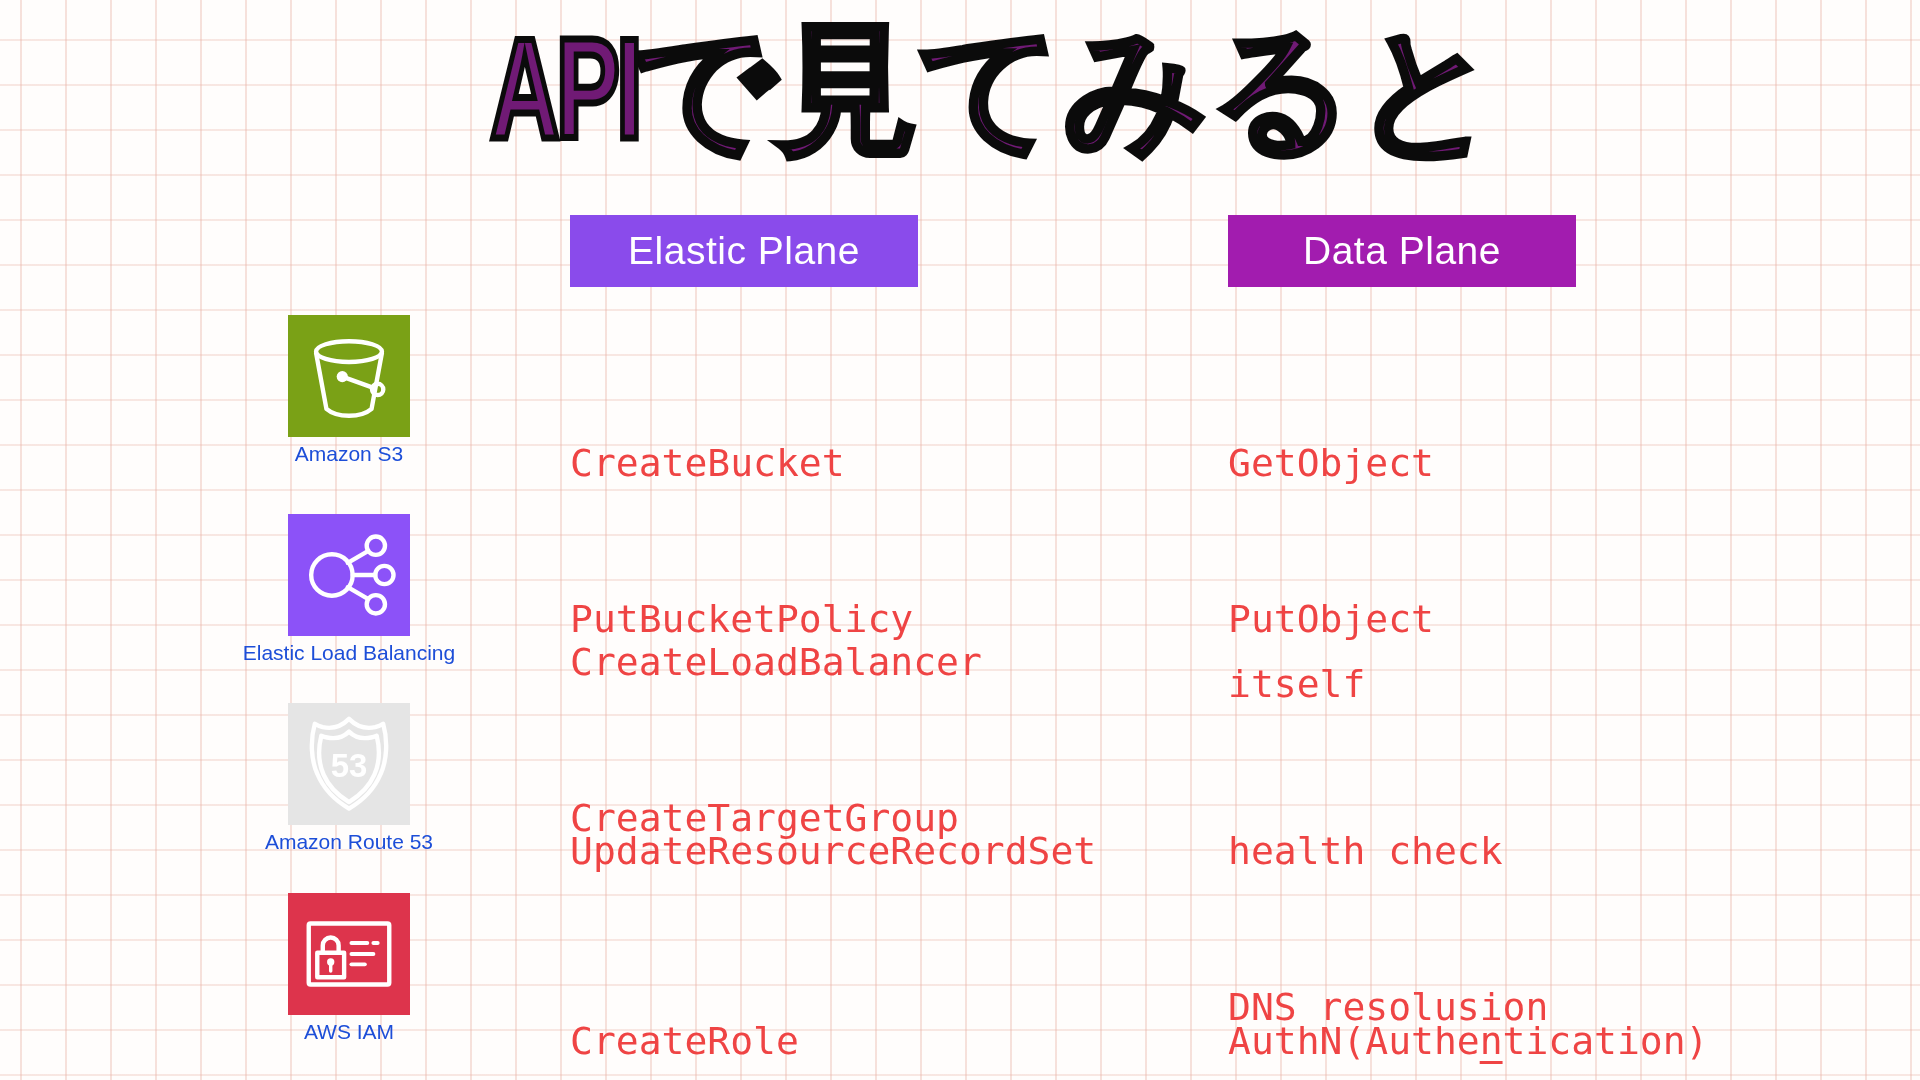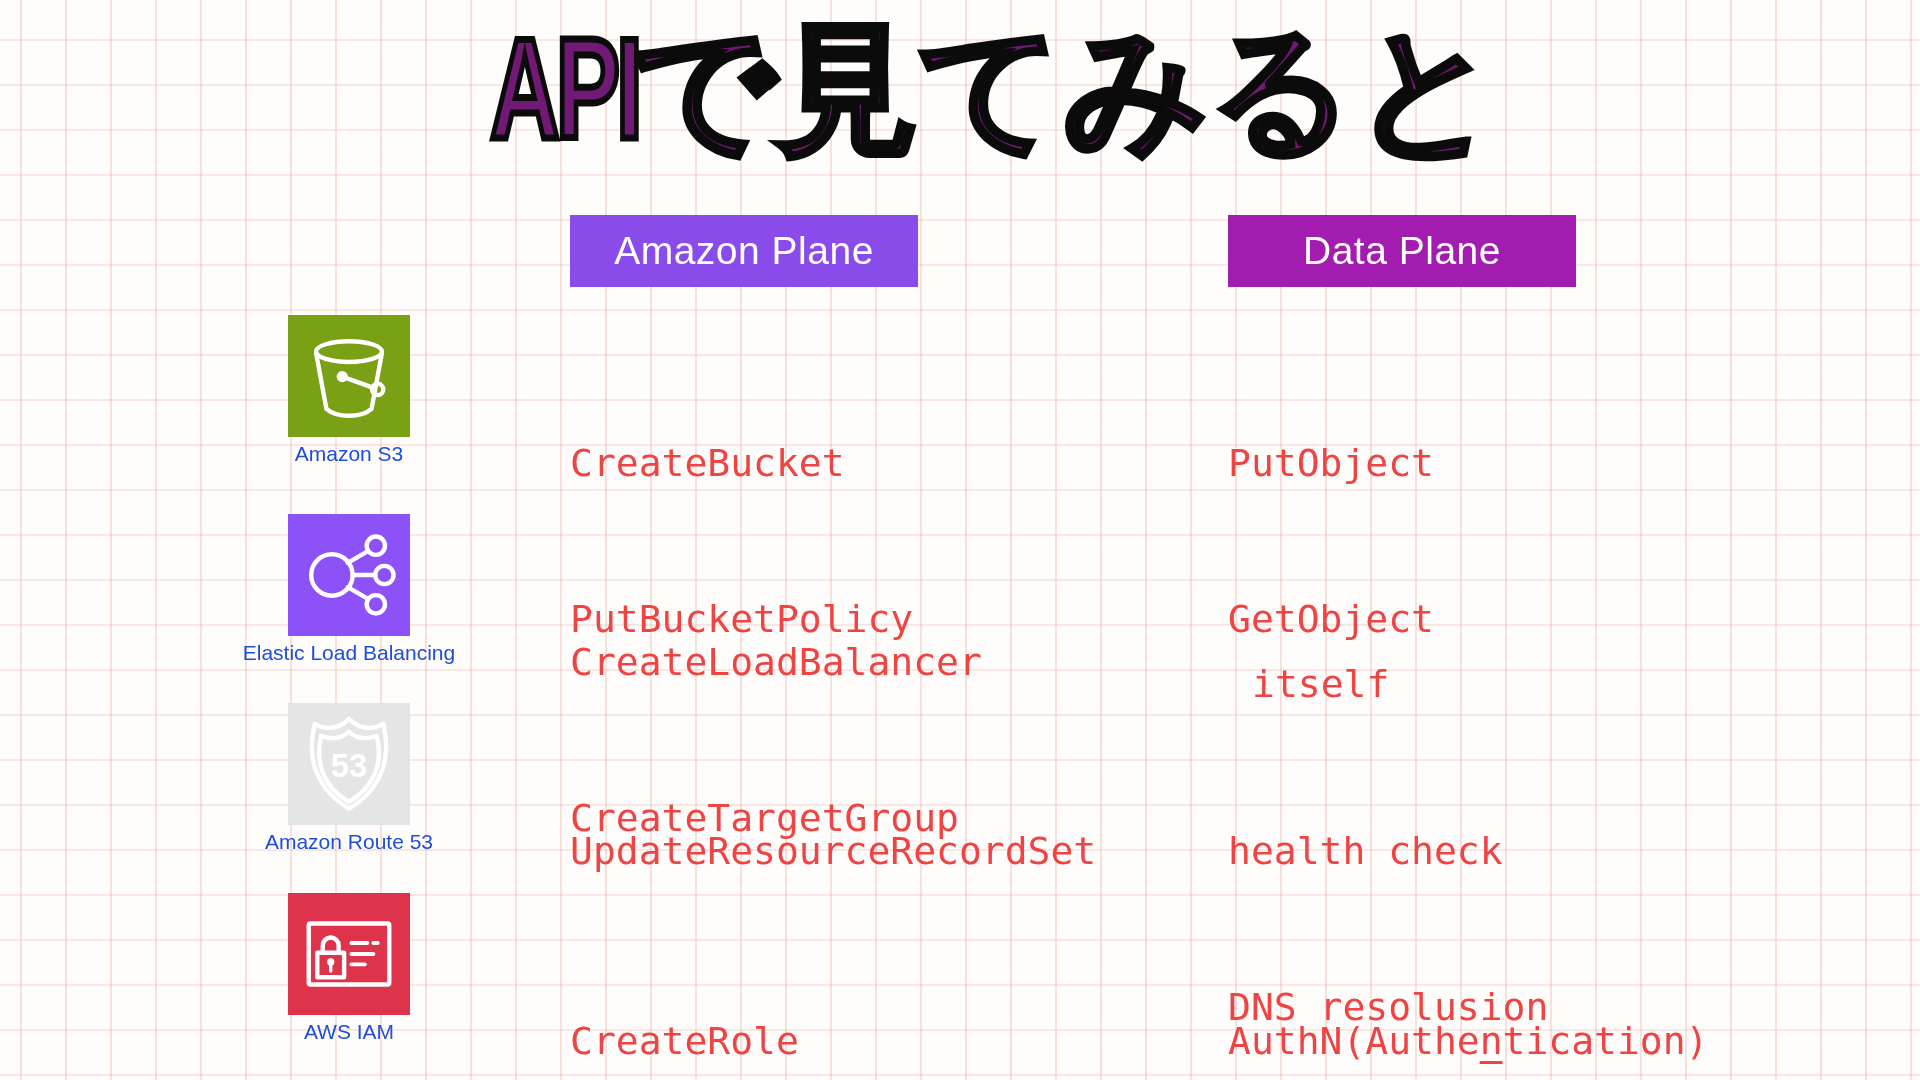--- a/index.html
+++ b/index.html
@@ -79,21 +79,21 @@
     position: absolute;
     top: 18px;
     font-family: "DejaVu Sans Mono", monospace;
     font-size: 38px;
     line-height: 52px;
     color: #ef4444;
     white-space: pre;
   }
   .api-list.control { left: 570px; }
   .api-list.data    { left: 1228px; }
-  .api-list.single  { top: 40px; margin-left: 24px; }
+  .api-list.single  { top: 40px; }
 
   .u {
     text-decoration: underline;
     text-decoration-thickness: 3px;
     text-underline-offset: 7px;
   }
 
   .glyph { stroke: #ffffff; stroke-width: 3.6; fill: none; stroke-linecap: round; stroke-linejoin: round; }
   .glyph-fill { fill: #ffffff; stroke: none; }
   .shield-num {
@@ -102,21 +102,21 @@
     font-size: 27px;
     font-weight: 600;
   }
 </style>
 </head>
 <body>
 
 <h1 class="title"><span class="latin">API</span><span>で見てみると</span></h1>
 
 <div class="badge control" style="background-color: rgb(138, 75, 235);">
-  <span>Amazon Plane</span>
+  <span>Elastic Plane</span>
 </div>
 <div class="badge data" style="background-color: #a21caf; text-align: center;">
   <span>Data Plane</span>
 </div>
 
 <div class="row r1">
   <div class="service">
     <div class="icon-box" style="background-color: rgb(122, 161, 22);">
       <svg viewBox="0 0 100 100">
         <ellipse class="glyph" cx="50" cy="30" rx="27" ry="8.5"></ellipse>
@@ -126,22 +126,22 @@
         <circle class="glyph" cx="73.5" cy="61" r="4.6"></circle>
       </svg>
     </div>
     <div class="service-label">Amazon S3</div>
   </div>
   <div class="api-list control">
     <div>CreateBucket</div>
     <div>PutBucketPolicy</div>
   </div>
   <div class="api-list data">
+    <div>GetObject</div>
     <div>PutObject</div>
-    <div>GetObject</div>
   </div>
 </div>
 
 <div class="row r2">
   <div class="service">
     <div class="icon-box" style="background-color: rgb(140, 82, 248);">
       <svg viewBox="0 0 100 100">
         <circle class="glyph" cx="36" cy="50" r="17"></circle>
         <circle class="glyph" cx="72" cy="26" r="7.5"></circle>
         <circle class="glyph" cx="79" cy="50" r="7.5"></circle>

